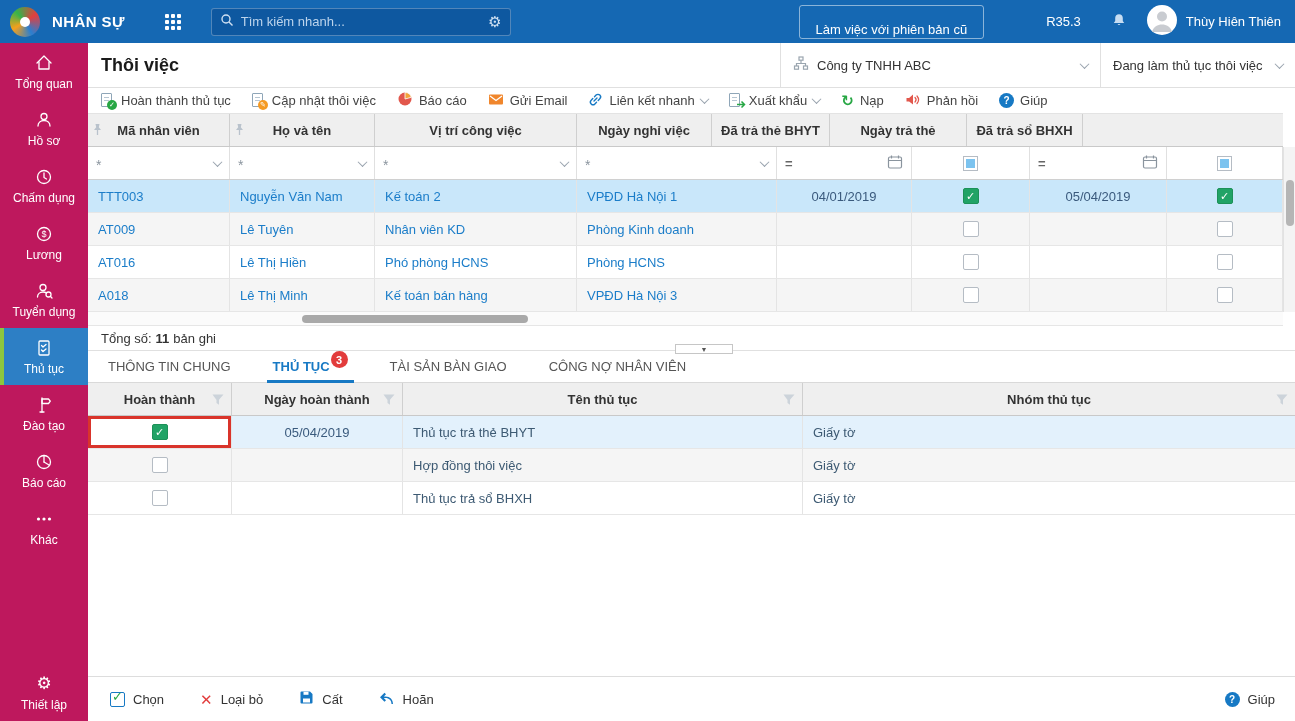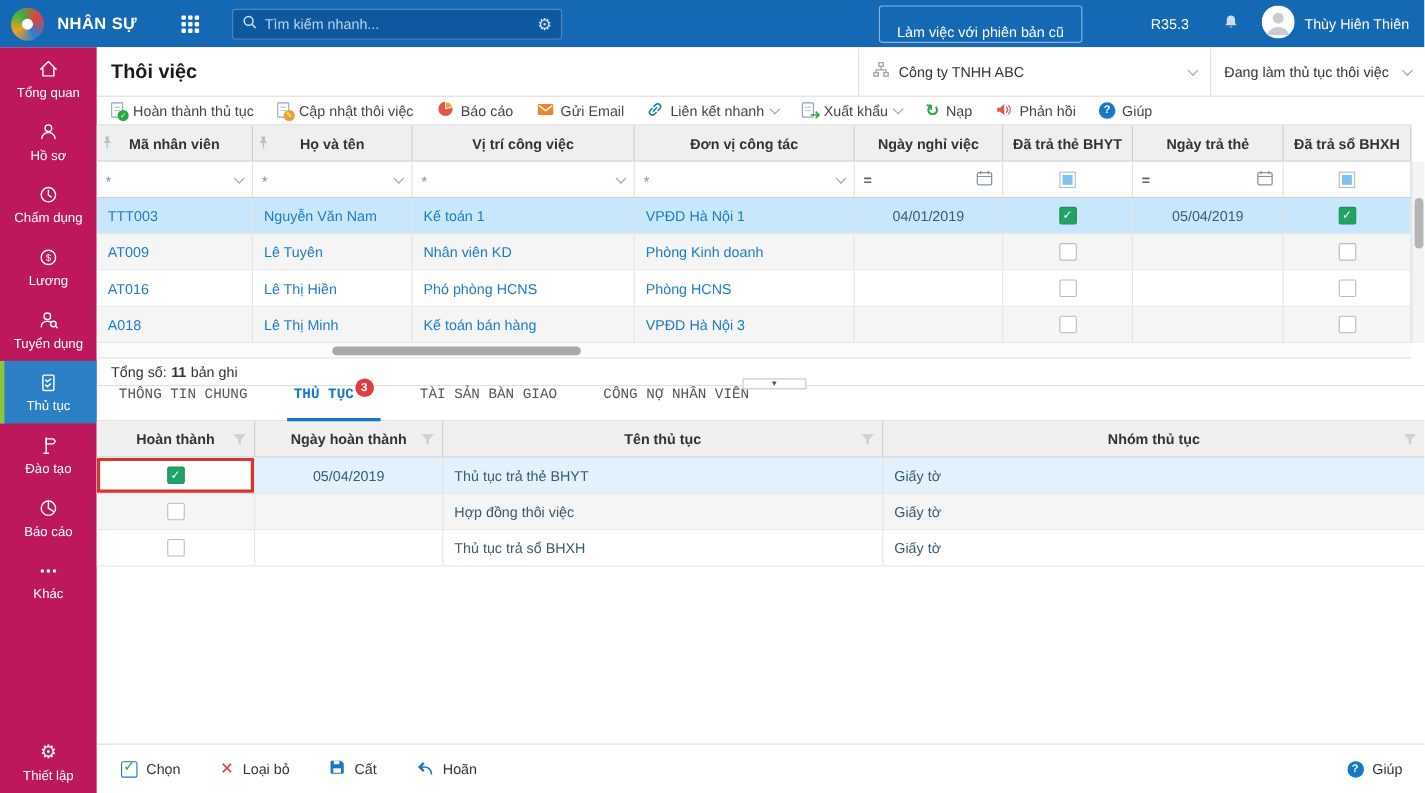--- a/index.html
+++ b/index.html
@@ -84,21 +84,21 @@
   .hscroll .thumb { position:absolute; left:214px; top:3px; width:226px; height:8px; background:#a9a9a9; border-radius:4px; cursor:grab; }
   .vscroll { position:absolute; right:0; top:34px; width:12px; height:165px; background:#f4f4f4; border-left:1px solid #e2e2e2; }
   .vscroll .thumb { position:absolute; left:2px; top:33px; width:8px; height:46px; background:#b5b5b5; border-radius:4px; cursor:grab; }
 
   .total-row { height:25px; display:flex; align-items:center; padding-left:13px; border-bottom:1px solid #e0e0e0; flex:0 0 auto; gap:4px; }
   .total-row b { font-weight:bold; }
   .collapse-handle { position:absolute; left:587px; top:301px; width:58px; height:10px; background:#fff; border:1px solid #c6c6c6; display:flex; align-items:center; justify-content:center; font-size:7px; color:#555; line-height:1; cursor:pointer; z-index:5; }
 
   
   .tabs { height:32px; display:flex; align-items:stretch; padding-left:14px; border-bottom:1px solid #d9d9d9; flex:0 0 auto; }
-  .tab { position:relative; display:flex; margin-right:30px; padding:0 6px; color:#555; cursor:pointer; white-space:nowrap;font-family:Liberation Mono, monospace; }
+  .tab { position:relative; display:flex; align-items:center; margin-right:30px; padding:0 6px; color:#555; cursor:pointer; white-space:nowrap; }
   .tab.active { color:#1779c4; font-weight:bold; }
   .tab.active::after { content:''; position:absolute; left:0; right:0; bottom:-1px; height:3px; background:#1779c4; }
   .tab-badge { position:relative; top:-7px; margin-left:1px; background:#e23c3c; color:#fff; width:17px; height:17px; border-radius:50%; display:inline-flex; align-items:center; justify-content:center; font-size:11px; font-weight:bold; }
 
   
   .t2-head, .t2-row { display:flex; width:1207px; }
   .t2-head { height:33px; background:#efefef; border-bottom:1px solid #c9c9c9; }
   .t2-head .cell { font-weight:bold; color:#333; justify-content:center; position:relative; border-right:1px solid #cfcfcf; }
   .t2-head .funnel { position:absolute; right:6px; top:10px; }
   .t2-row { height:33px; border-bottom:1px solid #e6e6e6; background:#fff; cursor:pointer; }
@@ -359,23 +359,20 @@
         <div class="cell c2">
           <span class="pin"><svg width="11" height="13" viewBox="0 0 11 13">
                 <path d="M3.5 1h4l-.7 3.2L9 7H2l2.2-2.8z" fill="#b9c2cc"></path>
                 <path d="M5.5 7v5" stroke="#b9c2cc" stroke-width="1.3"></path>
               </svg></span>
           <span>Họ và tên</span>
         </div>
         <div class="cell c3">
             <span>Vị trí công việc</span>
           </div>
-        <div class="cell c4">
-            <span>Đơn vị công tác</span>
-          </div>
         <div class="cell c5">
             <span>Ngày nghỉ việc</span>
           </div>
         <div class="cell c6">
             <span>Đã trả thẻ BHYT</span>
           </div>
         <div class="cell c7">
             <span>Ngày trả thẻ</span>
           </div>
         <div class="cell c8">
@@ -423,21 +420,21 @@
         <div class="cell c8 check">
             <span class="cb-tri">
               <i></i>
             </span>
           </div>
       </div>
       <div>
           <div class="t1-row selected">
             <div class="cell c1 link">TTT003</div>
             <div class="cell c2 link">Nguyễn Văn Nam</div>
-            <div class="cell c3 link">Kế toán 1</div>
+            <div class="cell c3 link">Kế toán 2</div>
             <div class="cell c4 link">VPĐD Hà Nội 1</div>
             <div class="cell c5 date">04/01/2019</div>
             <div class="cell c6 check">
               <span class="cb checked">
                 <span class="tick">✓</span>
               </span>
             </div>
             <div class="cell c7 date">05/04/2019</div>
             <div class="cell c8 check">
               <span class="cb checked">

